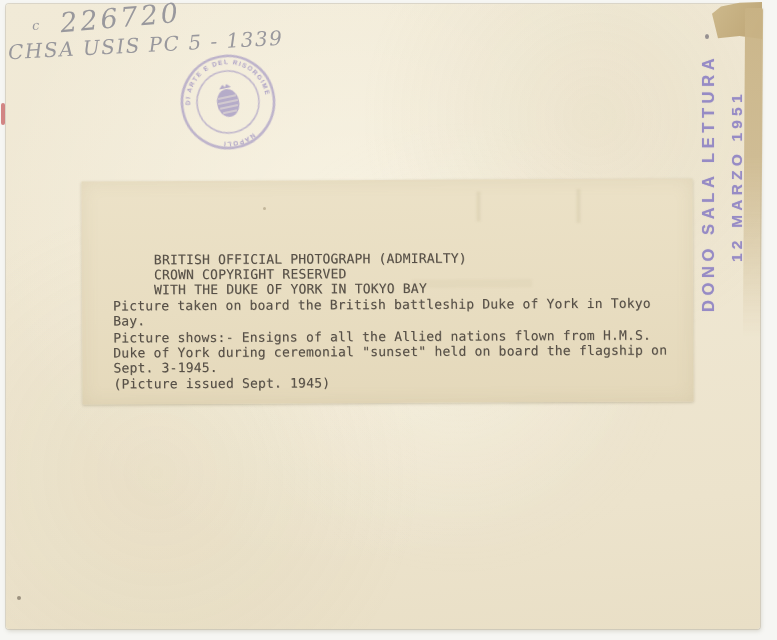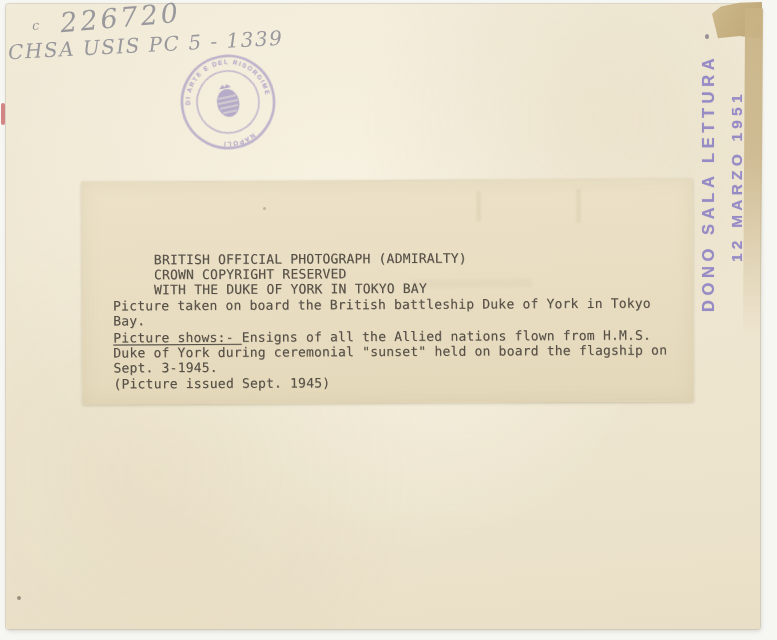--- a/index.html
+++ b/index.html
@@ -67,21 +67,21 @@
   .caption{
     position:absolute;left:31px;top:71px;
     font-family:"DejaVu Sans Mono","Liberation Mono",monospace;
     font-size:13px;line-height:15.2px;letter-spacing:.2px;
     color:#575047;white-space:pre;
     text-shadow:.4px .4px 0 rgba(87,80,71,.35);
   }
   .caption .line{min-height:15.2px;}
   .caption .line.indent{padding-left:41px;}
   .caption .line:nth-child(6){margin-top:2px;}
-  .caption .u{text-decoration:underline;text-underline-offset:2px;}
+  .caption .u{text-underline-offset:2px;}
   
   .vstamp{
     position:absolute;white-space:nowrap;
     font-family:"Liberation Sans",sans-serif;font-weight:bold;
     color:#8478c3;transform-origin:0 0;transform:rotate(-90deg);
     opacity:.82;text-shadow:0 0 1px rgba(132,120,195,.6);
   }
   .vstamp.l1{left:699px;top:312px;font-size:16.5px;letter-spacing:4.6px;}
   .vstamp.l2{left:728px;top:262px;font-size:15.5px;letter-spacing:4.2px;}
 </style>

